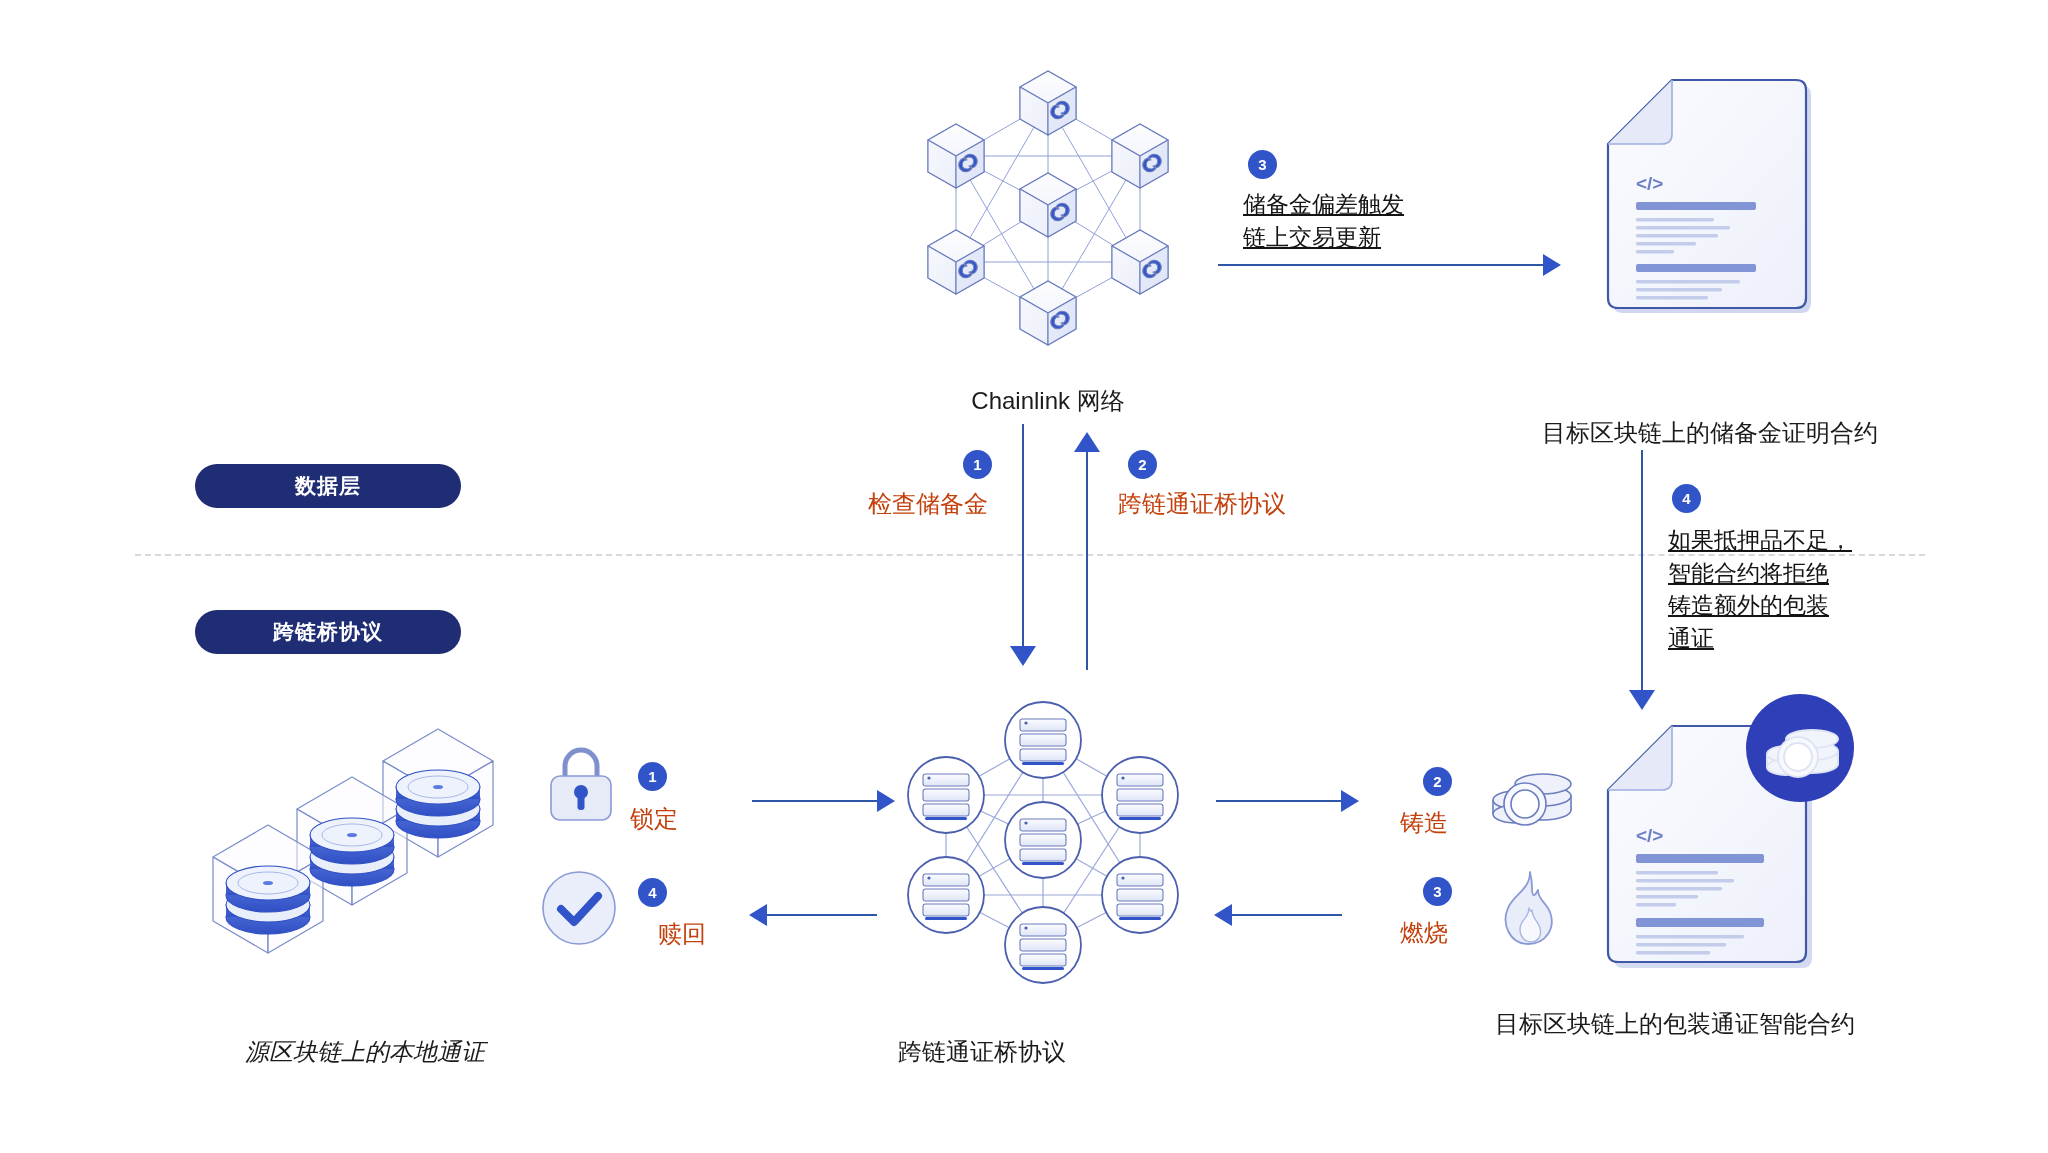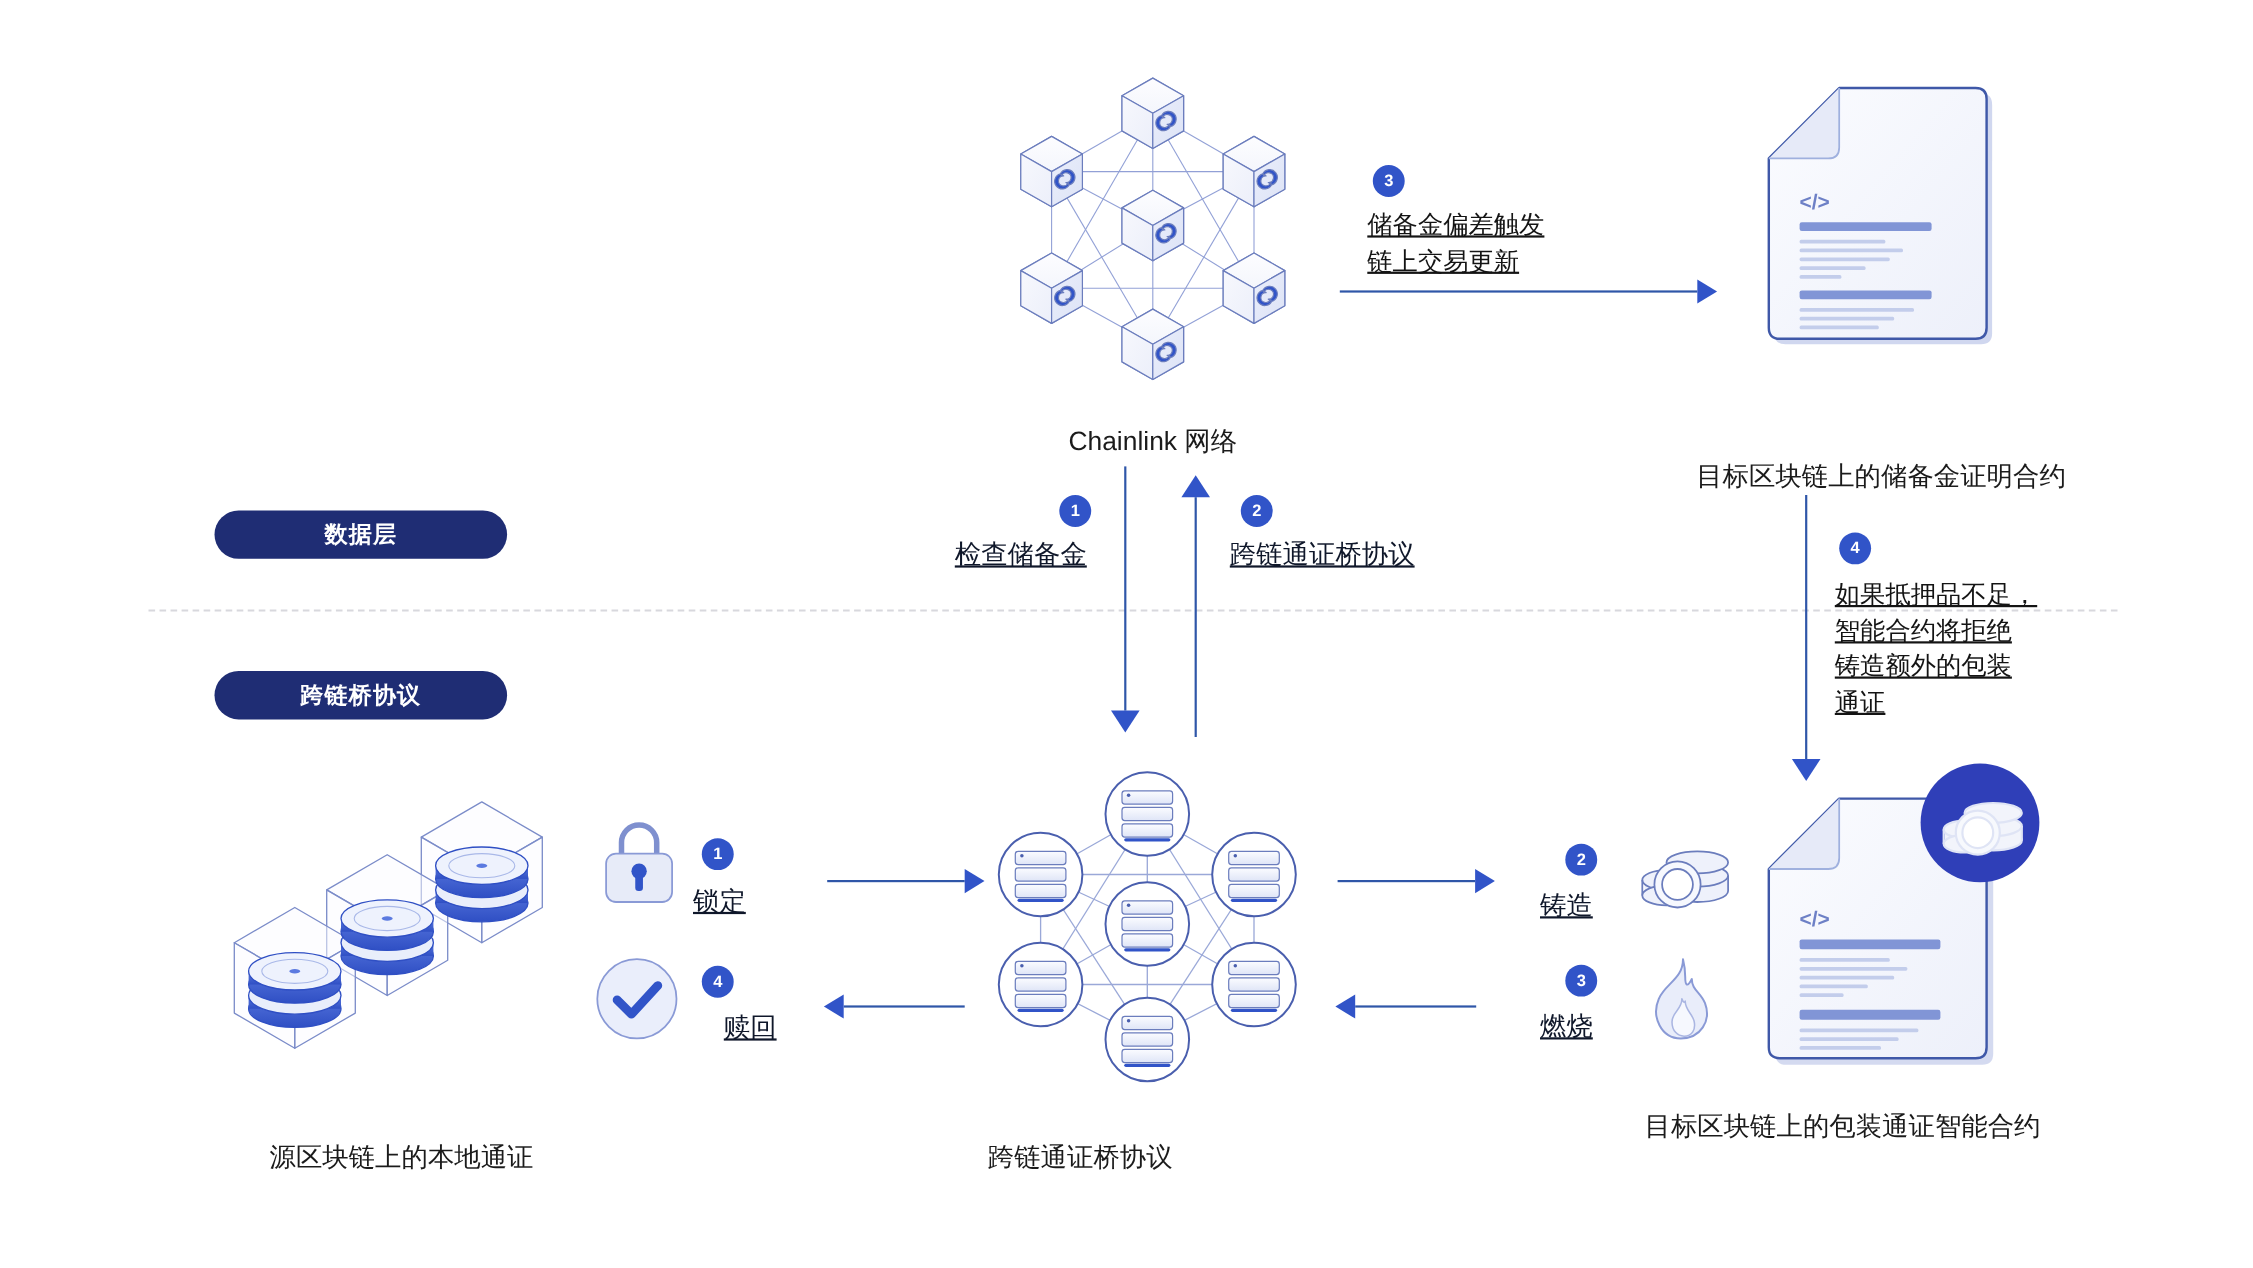--- a/index.html
+++ b/index.html
@@ -55,23 +55,22 @@
   }
   .annot {
     font-size: 23px;
     color: #141414;
     line-height: 1.42;
     white-space: pre-line;
     text-decoration: underline;
   }
   .minilabel {
     font-size: 24px;
-    color: #0f172a;
+    color: #c2410c;
     white-space: nowrap;
-    text-decoration: underline;
   }
 
   
   .arrow-line-h { height: 2px; background: #2f56a8; }
   .arrow-line-v { width: 2px; background: #2f56a8; }
   .arrow-head {
     width: 0; height: 0;
   }
   .ah-right { border-top: 11px solid transparent; border-bottom: 11px solid transparent; border-left: 18px solid #3154c8; }
   .ah-left  { border-top: 11px solid transparent; border-bottom: 11px solid transparent; border-right: 18px solid #3154c8; }
@@ -312,21 +311,21 @@
           <ellipse cx="0" cy="22" rx="42" ry="17" fill="#e9eefb"></ellipse>
           <ellipse cx="0" cy="12" rx="42" ry="17" fill="url(#coinG)"></ellipse>
           <rect x="-42" y="0" width="84" height="12" fill="url(#coinG)" stroke="none"></rect>
           <ellipse cx="0" cy="0" rx="42" ry="17" fill="#eef2fd"></ellipse>
           <ellipse cx="0" cy="0" rx="30" ry="11" fill="none" stroke="#a9b8e8" stroke-width="1"></ellipse>
           <ellipse cx="0" cy="0" rx="5" ry="2" fill="#5b7ae0" stroke="none"></ellipse>
         </g>
       </g>
     </svg>
   </div>
-  <div class="abs caption" style="left:195px; top:1036px; width:340px; text-align:center;">源区块链上的本地通证</div>
+  <div class="abs caption" style="left:195px; top:1036px; width:340px; text-align:center;font-style:italic;">源区块链上的本地通证</div>
 
   <div class="abs" style="left:545px; top:742px;">
     <svg width="72" height="82" viewBox="0 0 72 82">
       <path d="M20 36 L20 24 a16 16 0 0 1 32 0 L52 36" fill="none" stroke="#7f90cf" stroke-width="5"></path>
       <rect x="6" y="34" width="60" height="44" rx="9" fill="#e7ebf8" stroke="#8a9ad6" stroke-width="1.6"></rect>
       <circle cx="36" cy="50" r="7" fill="#3154c8"></circle>
       <rect x="32.5" y="53" width="7" height="15" rx="3" fill="#3154c8"></rect>
     </svg>
   </div>
   <div class="abs" style="left:638px; top:762px;">

